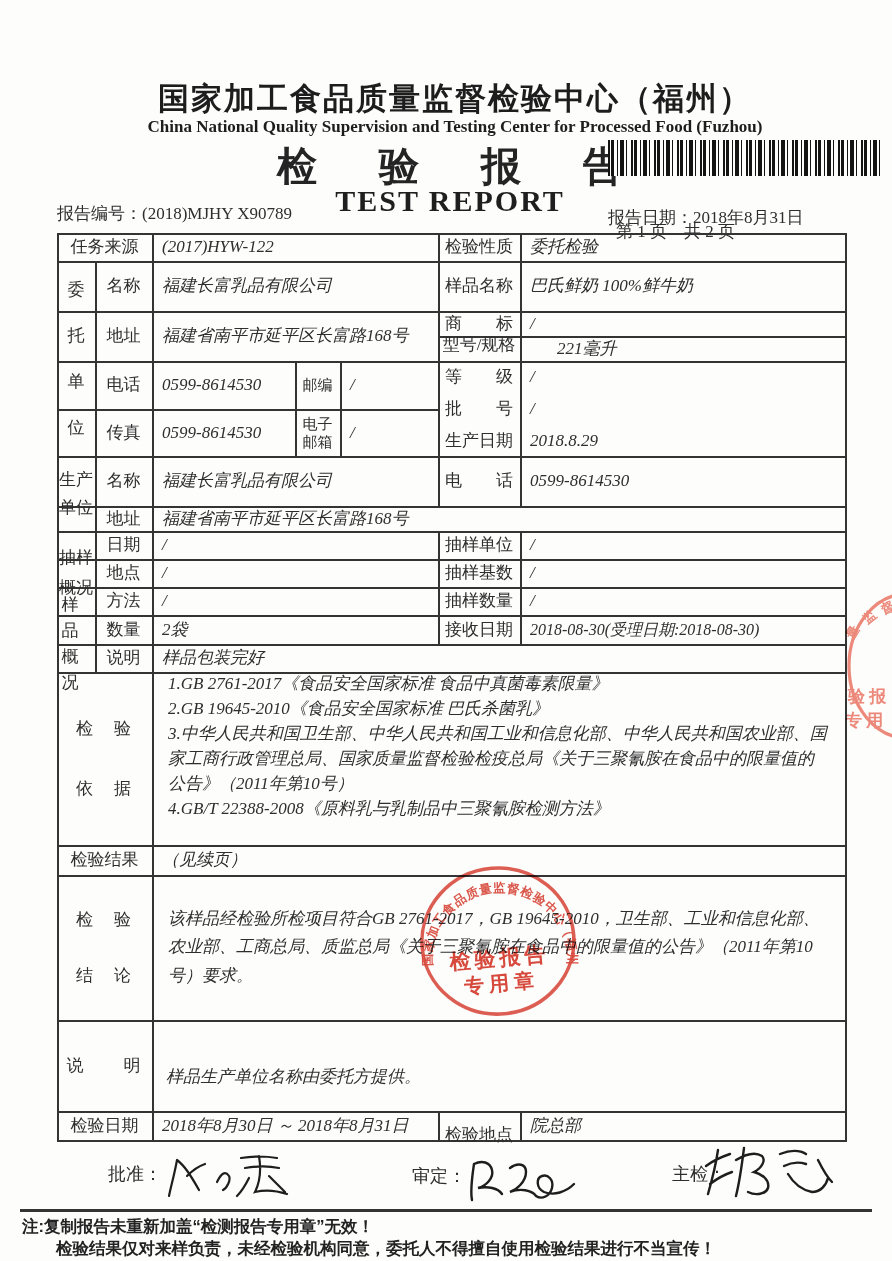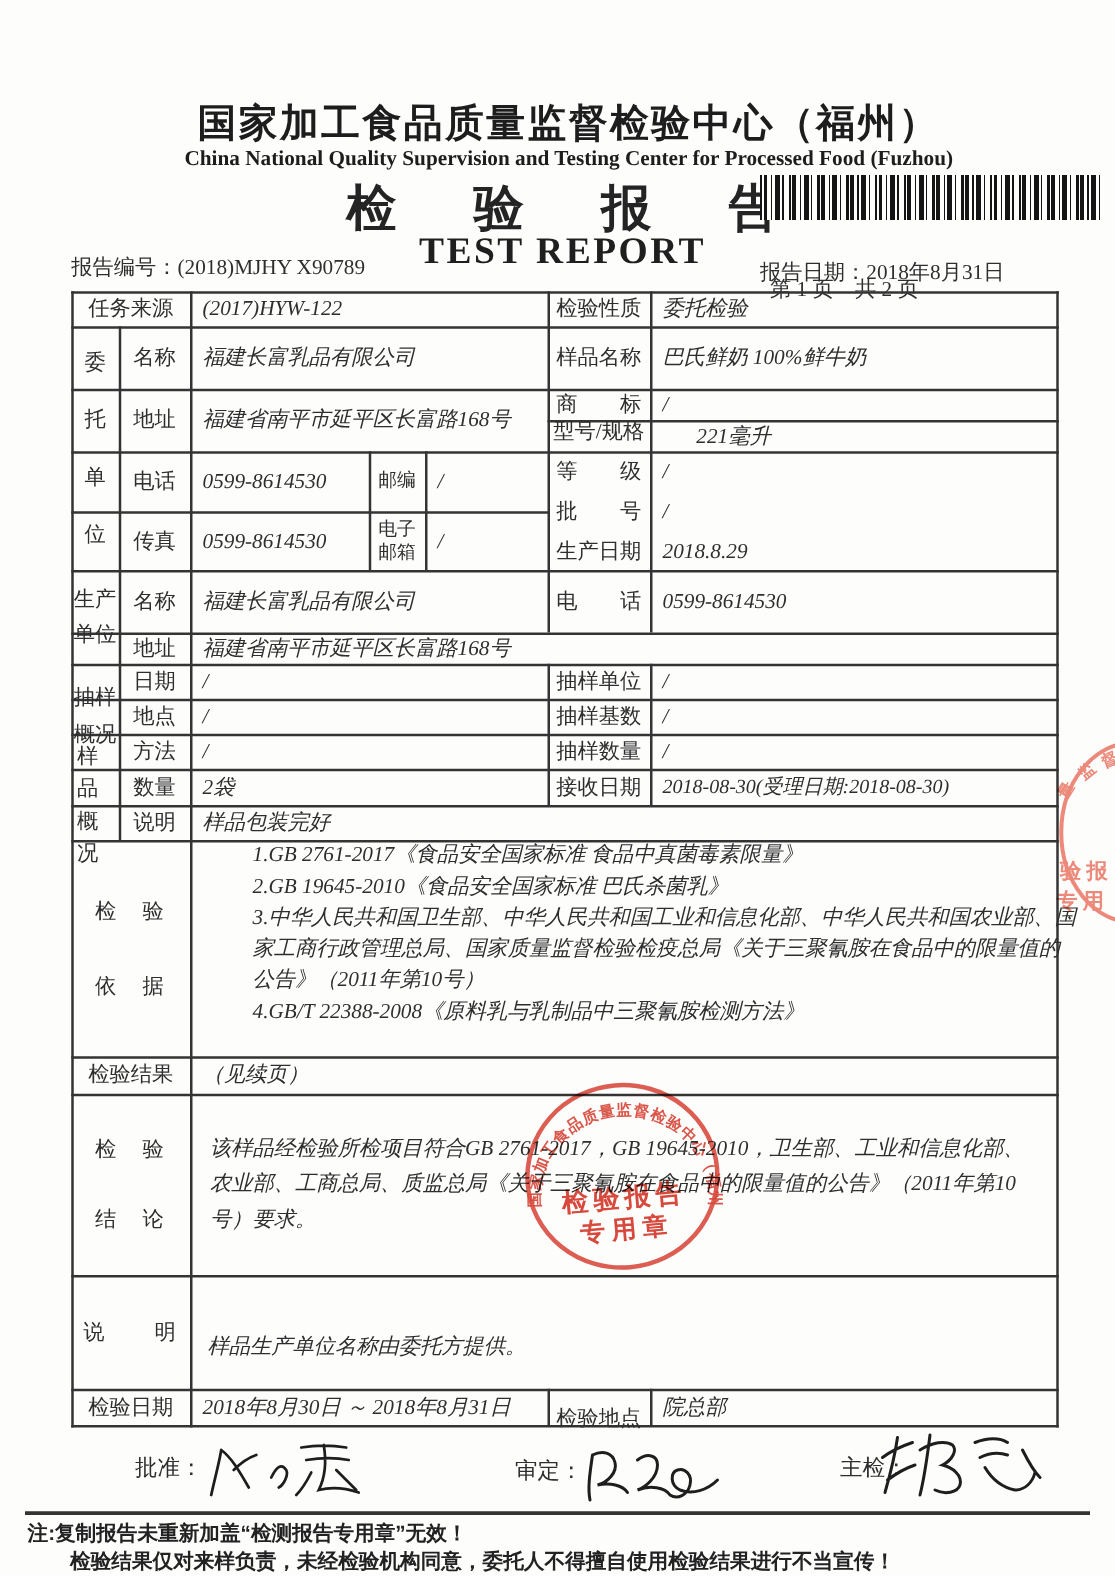--- a/index.html
+++ b/index.html
@@ -147,21 +147,21 @@
 概况</div>
   <div class="cell c" style="left:95px;top:615px;width:57px;height:29px;">数量</div>
   <div class="cell l" style="left:152px;top:615px;width:286px;height:29px;">2袋</div>
   <div class="cell c" style="left:438px;top:615px;width:82px;height:29px;">接收日期</div>
   <div class="cell l" style="left:520px;top:615px;width:325px;height:29px;font-size:16px;">2018-08-30(受理日期:2018-08-30)</div>
   <div class="cell c" style="left:95px;top:644px;width:57px;height:28px;">说明</div>
   <div class="cell l" style="left:152px;top:644px;width:693px;height:28px;">样品包装完好</div>
 
   <div class="cell blocklabel biglabel" style="left:57px;top:672px;width:95px;height:173px;line-height:60px;">检　验
 依　据</div>
-  <div class="cell l pre" style="left:152px;top:672px;width:693px;height:148px;padding:5px 16px;line-height:1.48;margin-left:34px;">1.GB 2761-2017《食品安全国家标准 食品中真菌毒素限量》
+  <div class="cell l pre" style="left:152px;top:672px;width:693px;height:148px;padding:5px 16px;line-height:1.48;">1.GB 2761-2017《食品安全国家标准 食品中真菌毒素限量》
 2.GB 19645-2010《食品安全国家标准 巴氏杀菌乳》
 3.中华人民共和国卫生部、中华人民共和国工业和信息化部、中华人民共和国农业部、国家工商行政管理总局、国家质量监督检验检疫总局《关于三聚氰胺在食品中的限量值的公告》（2011年第10号）
 4.GB/T 22388-2008《原料乳与乳制品中三聚氰胺检测方法》</div>
 
   <div class="cell c" style="left:57px;top:845px;width:95px;height:30px;">检验结果</div>
   <div class="cell l" style="left:152px;top:845px;width:693px;height:30px;">（见续页）</div>
 
   <div class="cell blocklabel biglabel" style="left:57px;top:875px;width:95px;height:145px;line-height:56px;">检　验
 结　论</div>
   <div class="cell l" style="left:152px;top:875px;width:693px;height:145px;padding:10px 16px;line-height:1.65;">该样品经检验所检项目符合GB 2761-2017，GB 19645-2010，卫生部、工业和信息化部、农业部、工商总局、质监总局《关于三聚氰胺在食品中的限量值的公告》（2011年第10号）要求。</div>

